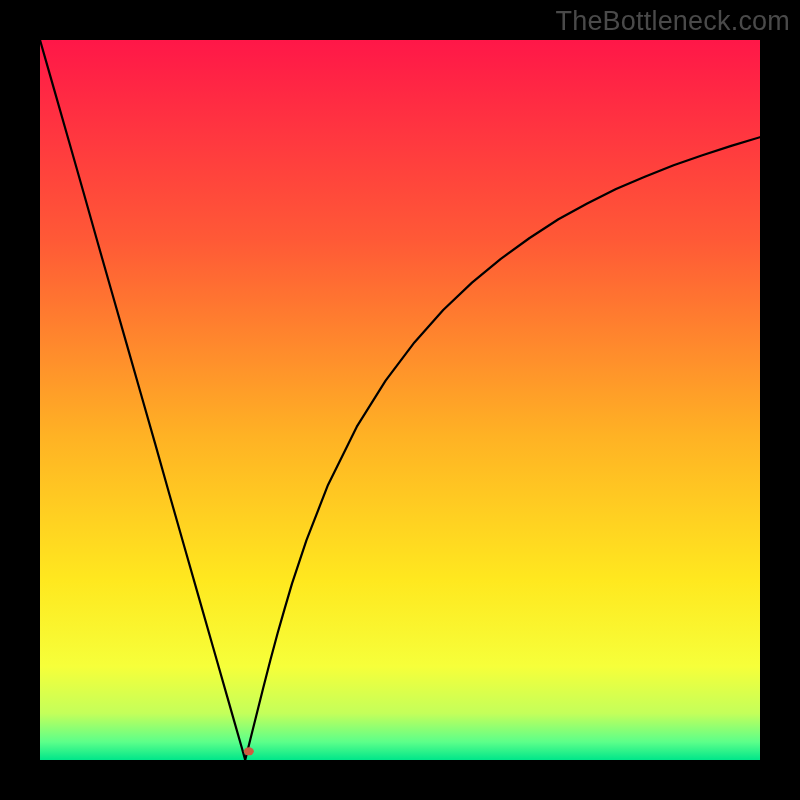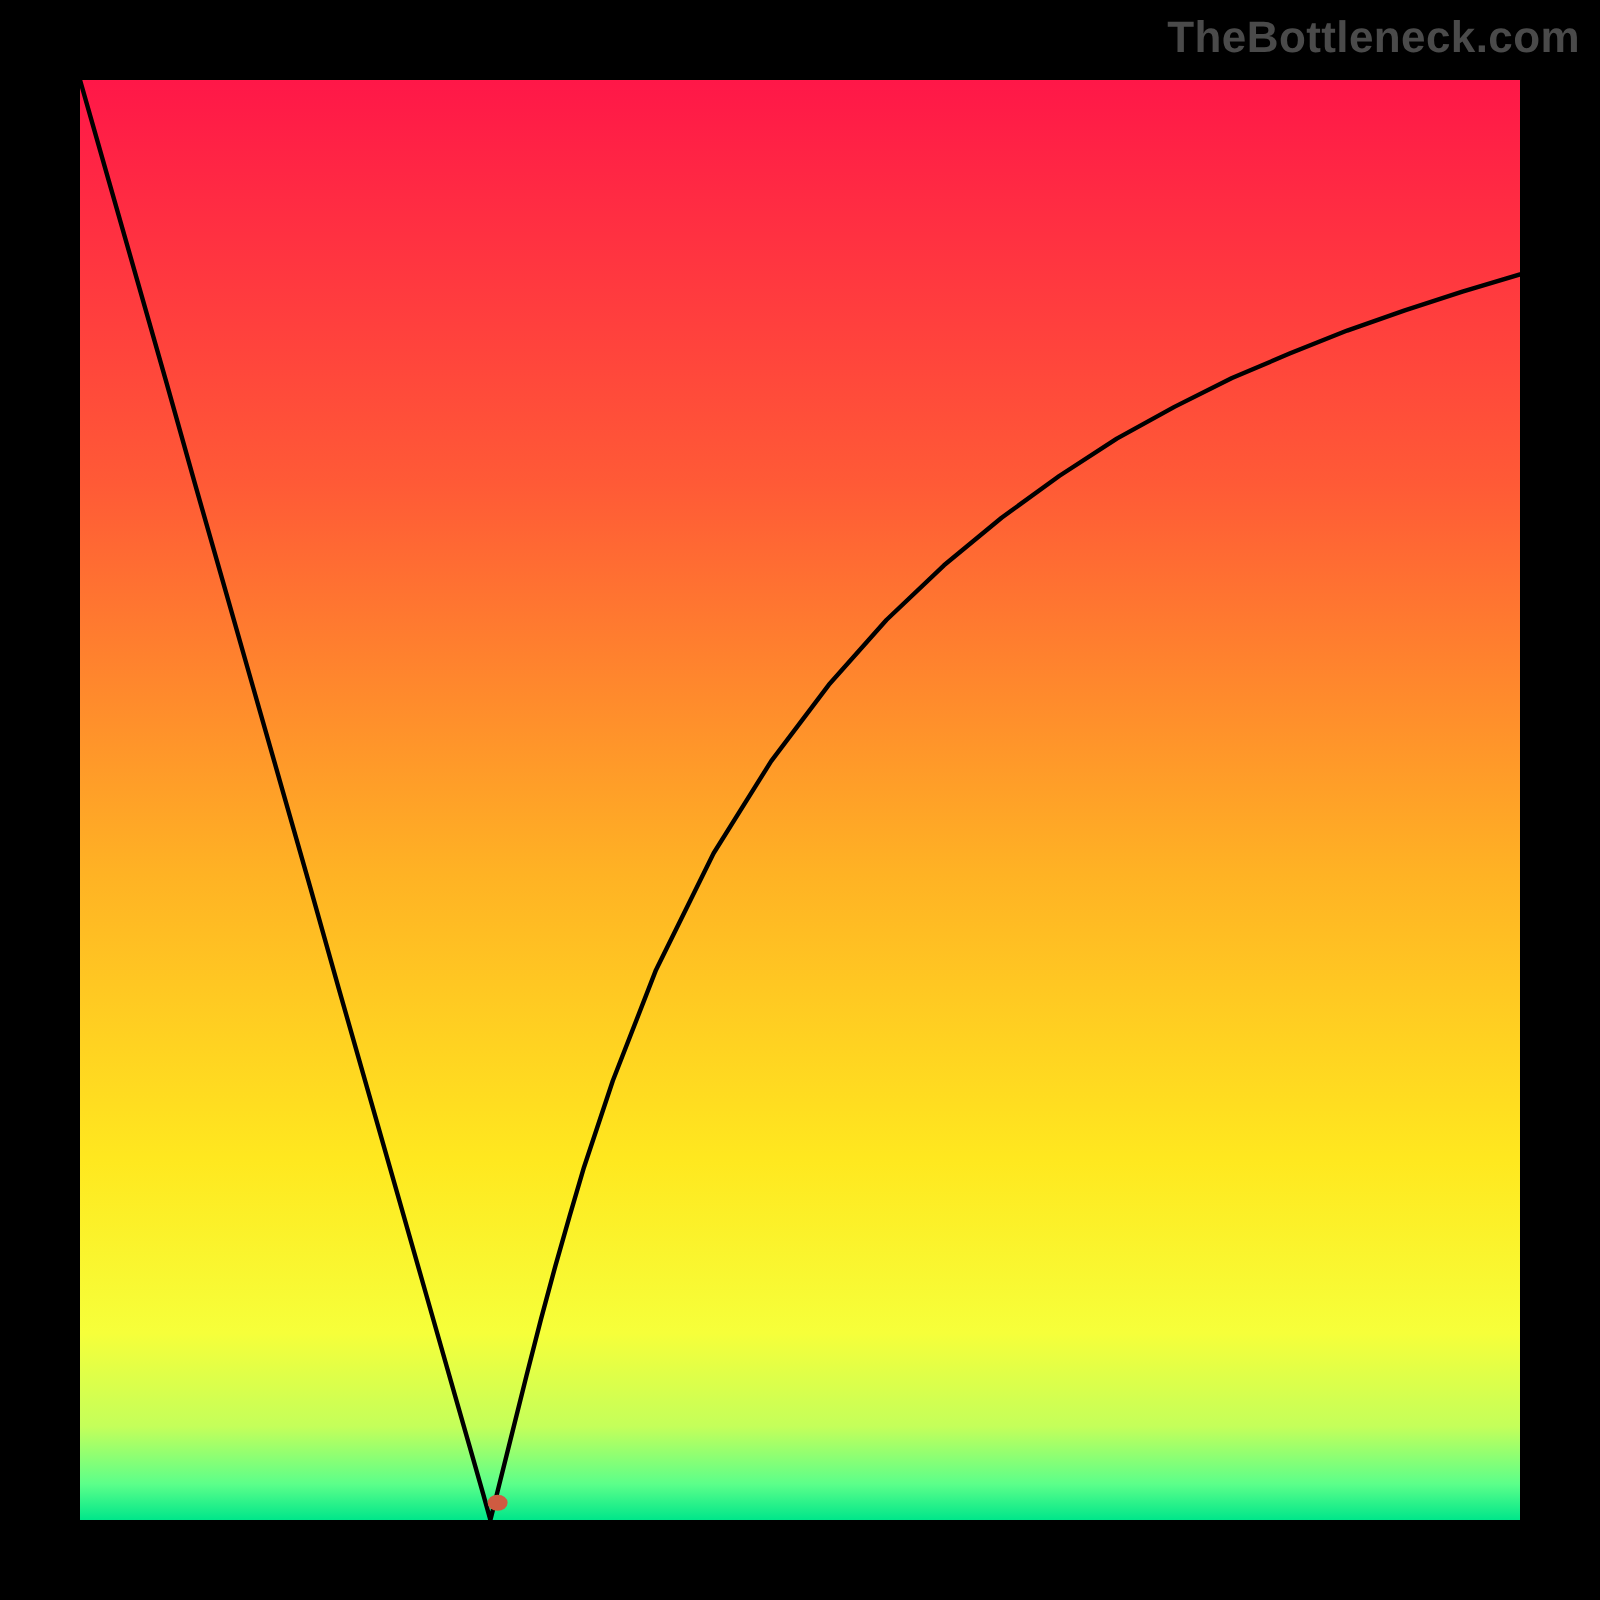--- a/index.html
+++ b/index.html
@@ -23,22 +23,22 @@
     top: 40px;
     width: 720px;
     height: 720px;
     overflow: hidden;
   }
   .watermark {
     position: absolute;
     top: 6px;
     right: 10px;
     color: #4a4a4a;
-    font-size: 22px;
-    font-weight: 700;
+    font-size: 27px;
+    font-weight: 400;
     letter-spacing: 0.2px;
     user-select: none;
   }
   svg {
     display: block;
     width: 720px;
     height: 720px;
   }
 </style>
 </head>

